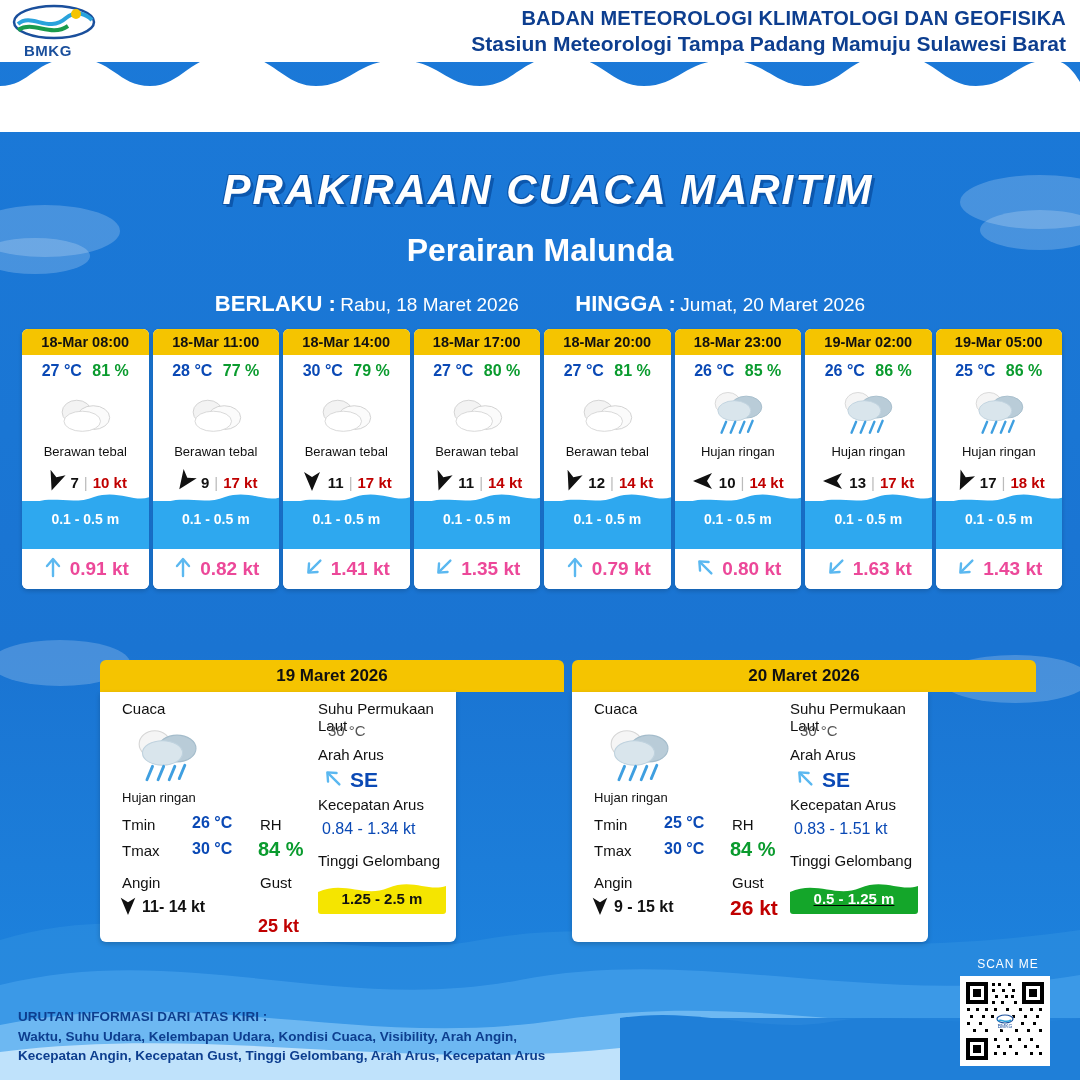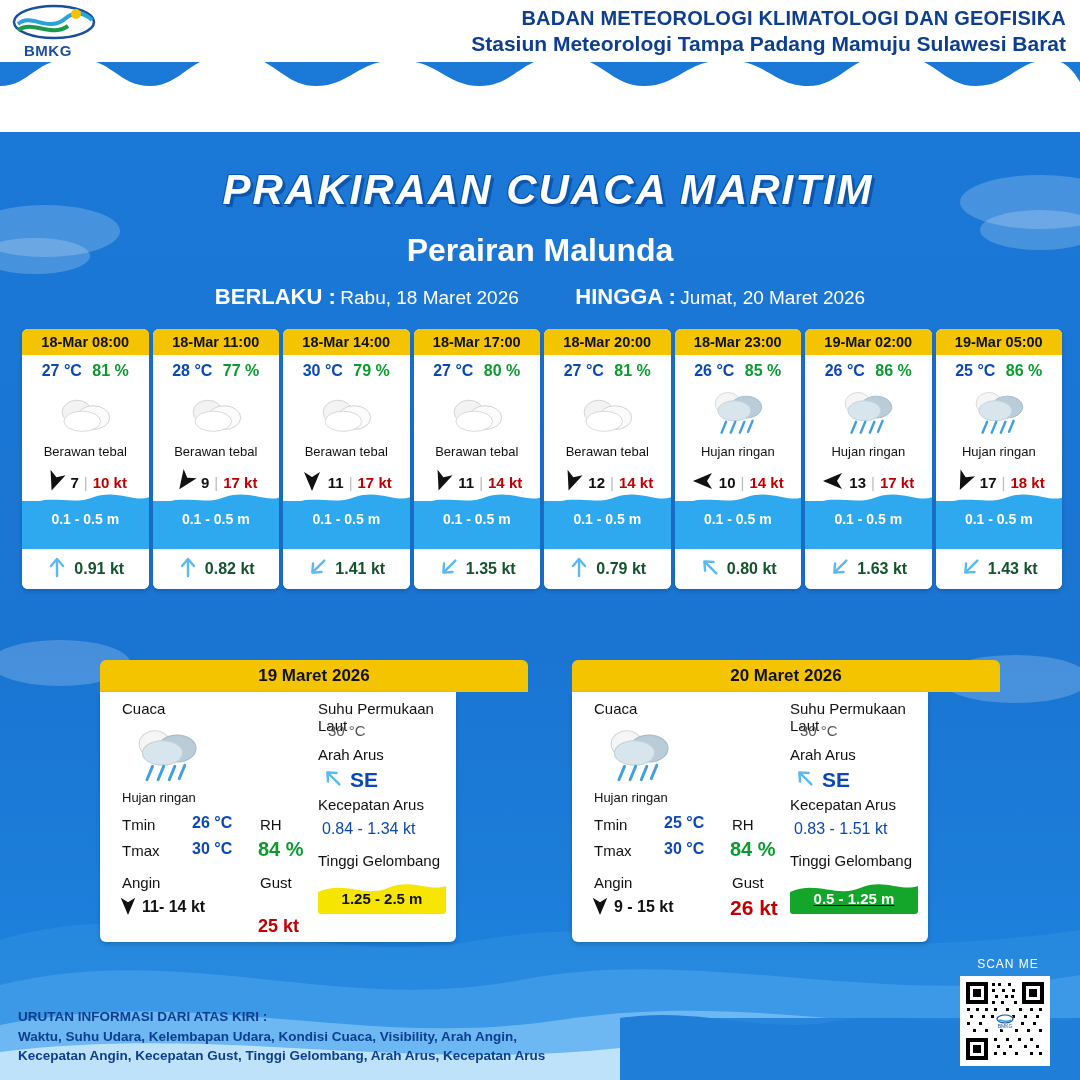--- a/index.html
+++ b/index.html
@@ -33,45 +33,45 @@
     letter-spacing:2px;
     text-shadow: 3px 3px 0 #0c57ad, -1px -1px 0 #0c57ad, 1px -1px 0 #0c57ad, -1px 1px 0 #0c57ad;
   }
   .title-sub {
     position:absolute; top:232px; left:0; width:1080px; text-align:center;
     font-size:32px; font-weight:bold; color:#ffffff;
   }
   .valid-row { position:absolute; top:283px; left:0; width:1080px; text-align:center; color:#ffffff; }
   .valid-row span { font-size:19px; }
   .valid-row .lbl { font-weight:bold; font-size:22px; }
-  .valid-row .grp { display:inline-block; margin:1px 26px; }
+  .valid-row .grp { display:inline-block; margin:8px 26px; }
 
   
   .cards { position:absolute; top:329px; left:22px; width:1040px; display:flex; gap:4px; }
   .card { width:128px; background:#ffffff; border-radius:6px; overflow:hidden; box-shadow:0 2px 4px rgba(0,0,0,.18); }
   .card-head { background:#f5c400; color:#111; font-size:14.5px; font-weight:bold; text-align:center; padding:5px 0 5px; }
   .card-temp { text-align:center; padding:7px 0 2px; }
   .card-temp .t { color:#0a49b5; font-weight:bold; font-size:16px; }
   .card-temp .h { color:#0a9b2e; font-weight:bold; font-size:16px; margin-left:6px; }
   .card-icon { height:62px; display:flex; align-items:center; justify-content:center; }
   .card-cond { text-align:center; font-size:13px; color:#111; padding-bottom:4px; }
   .card-wind { display:flex; align-items:center; justify-content:center; gap:5px; height:38px; font-size:15px; font-weight:bold; }
   .card-wind .deg { color:#111; }
   .card-wind .sep { color:#bbb; font-weight:normal; }
   .card-wind .kt { color:#c00000; }
   .card-wave { position:relative; height:48px; background:#2ea8ef; }
   .card-wave .wtxt { position:absolute; left:0; right:0; top:10px; text-align:center; font-size:14px; color:#ffffff; font-weight:bold; }
   .card-cur { height:40px; display:flex; align-items:center; justify-content:center; gap:6px; background:#ffffff; }
-  .card-cur .ctxt { font-size:16px; color:#14532d; font-weight:bold; }
+  .card-cur .ctxt { font-size:19px; color:#ec4899; font-weight:bold; }
 
   
   .daily { position:absolute; top:660px; }
   .daily.d1 { left:100px; }
   .daily.d2 { left:572px; }
-  .daily-head { width:428px; background:#f5c400; border-radius:6px 6px 0 0; text-align:center; font-size:17px; font-weight:bold; color:#111; padding:6px 0; }
+  .daily-head { width:464px; background:#f5c400; border-radius:6px 6px 0 0; text-align:center; font-size:17px; font-weight:bold; color:#111; padding:6px 0; }
   .daily-body { width:356px; height:250px; background:#ffffff; border-radius:0 0 6px 6px; position:relative; box-shadow:0 2px 5px rgba(0,0,0,.2);}
   .dl { position:absolute; font-size:15px; color:#111; }
   .dv-blue { color:#0a49b5; font-weight:bold; }
   .dv-green { color:#0a9b2e; font-weight:bold; }
   .dv-red { color:#c00000; font-weight:bold; }
   .wavebox { position:absolute; left:118px; top:208px; width:128px; height:34px; border-radius:3px; display:flex; align-items:flex-end; justify-content:center; overflow:hidden; }
   .wavebox span { position:relative; z-index:2; font-size:15px; font-weight:bold; color:#111; padding-bottom:7px;}
   .wavebox.green span { color:#ffffff; }
 
   

